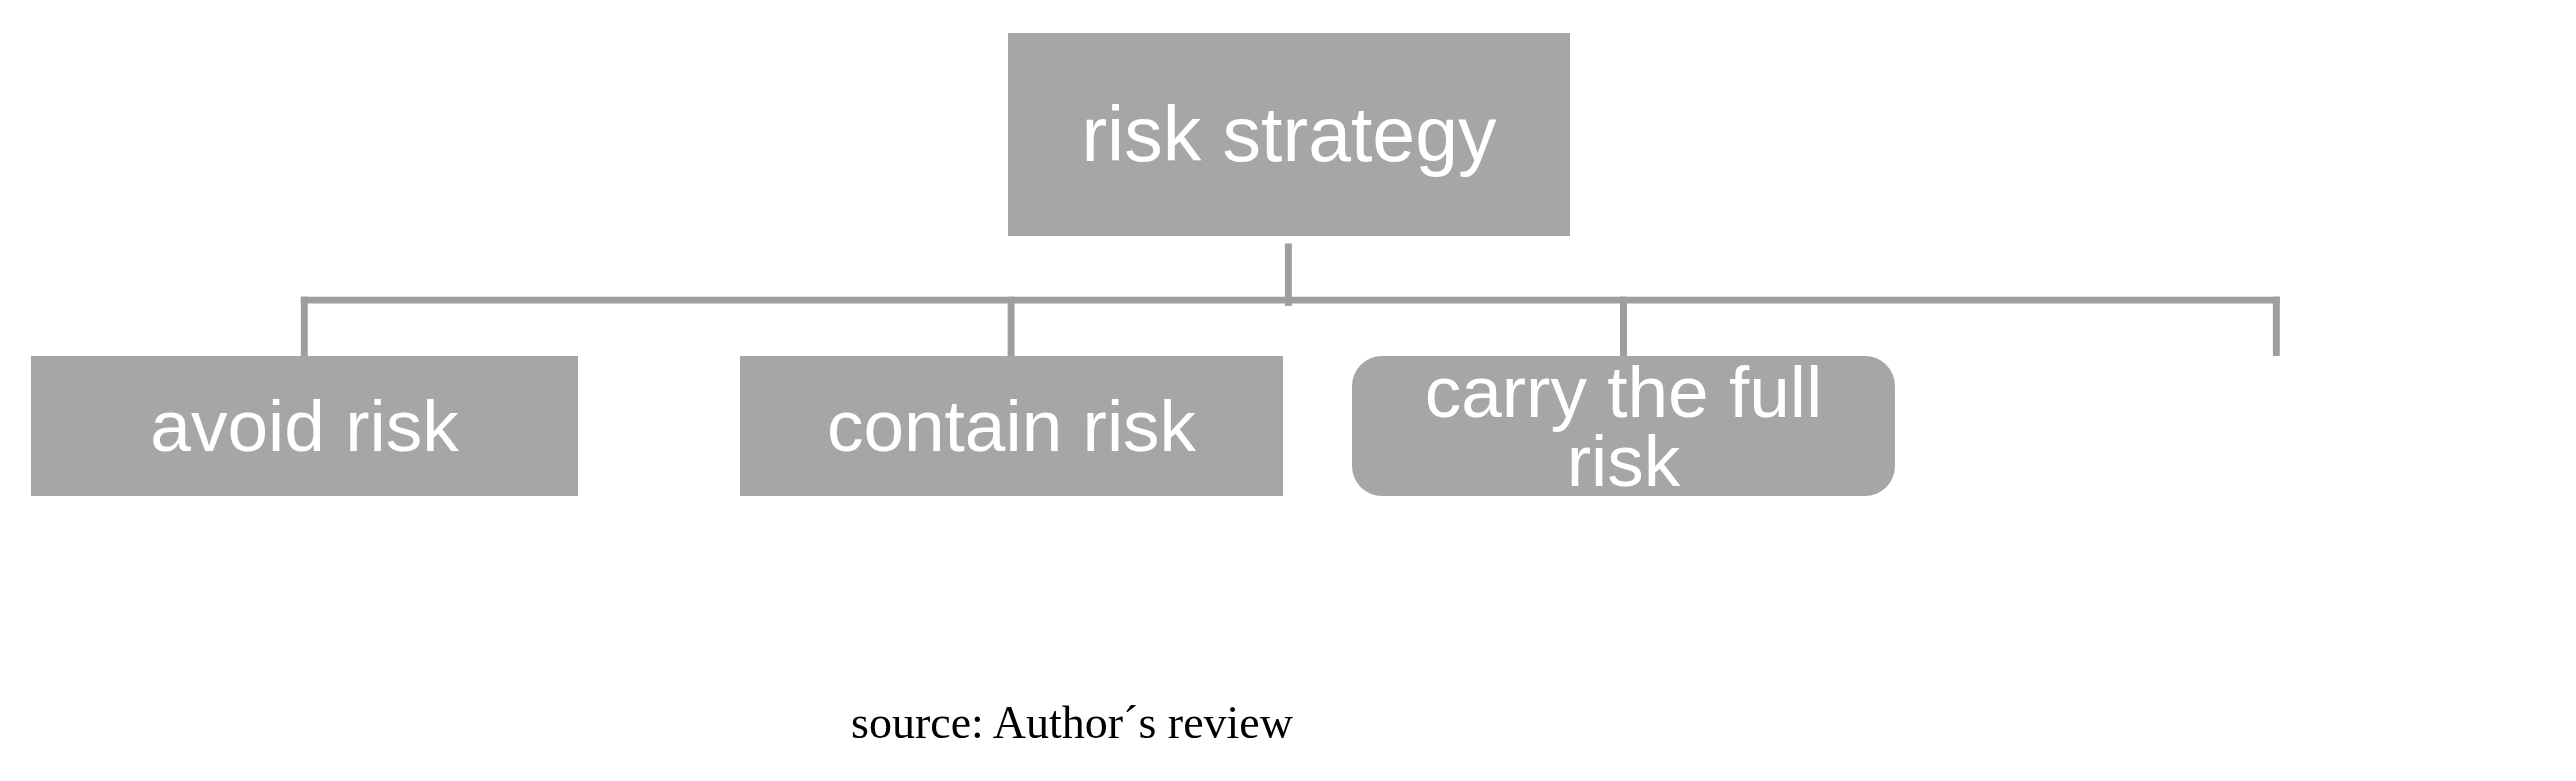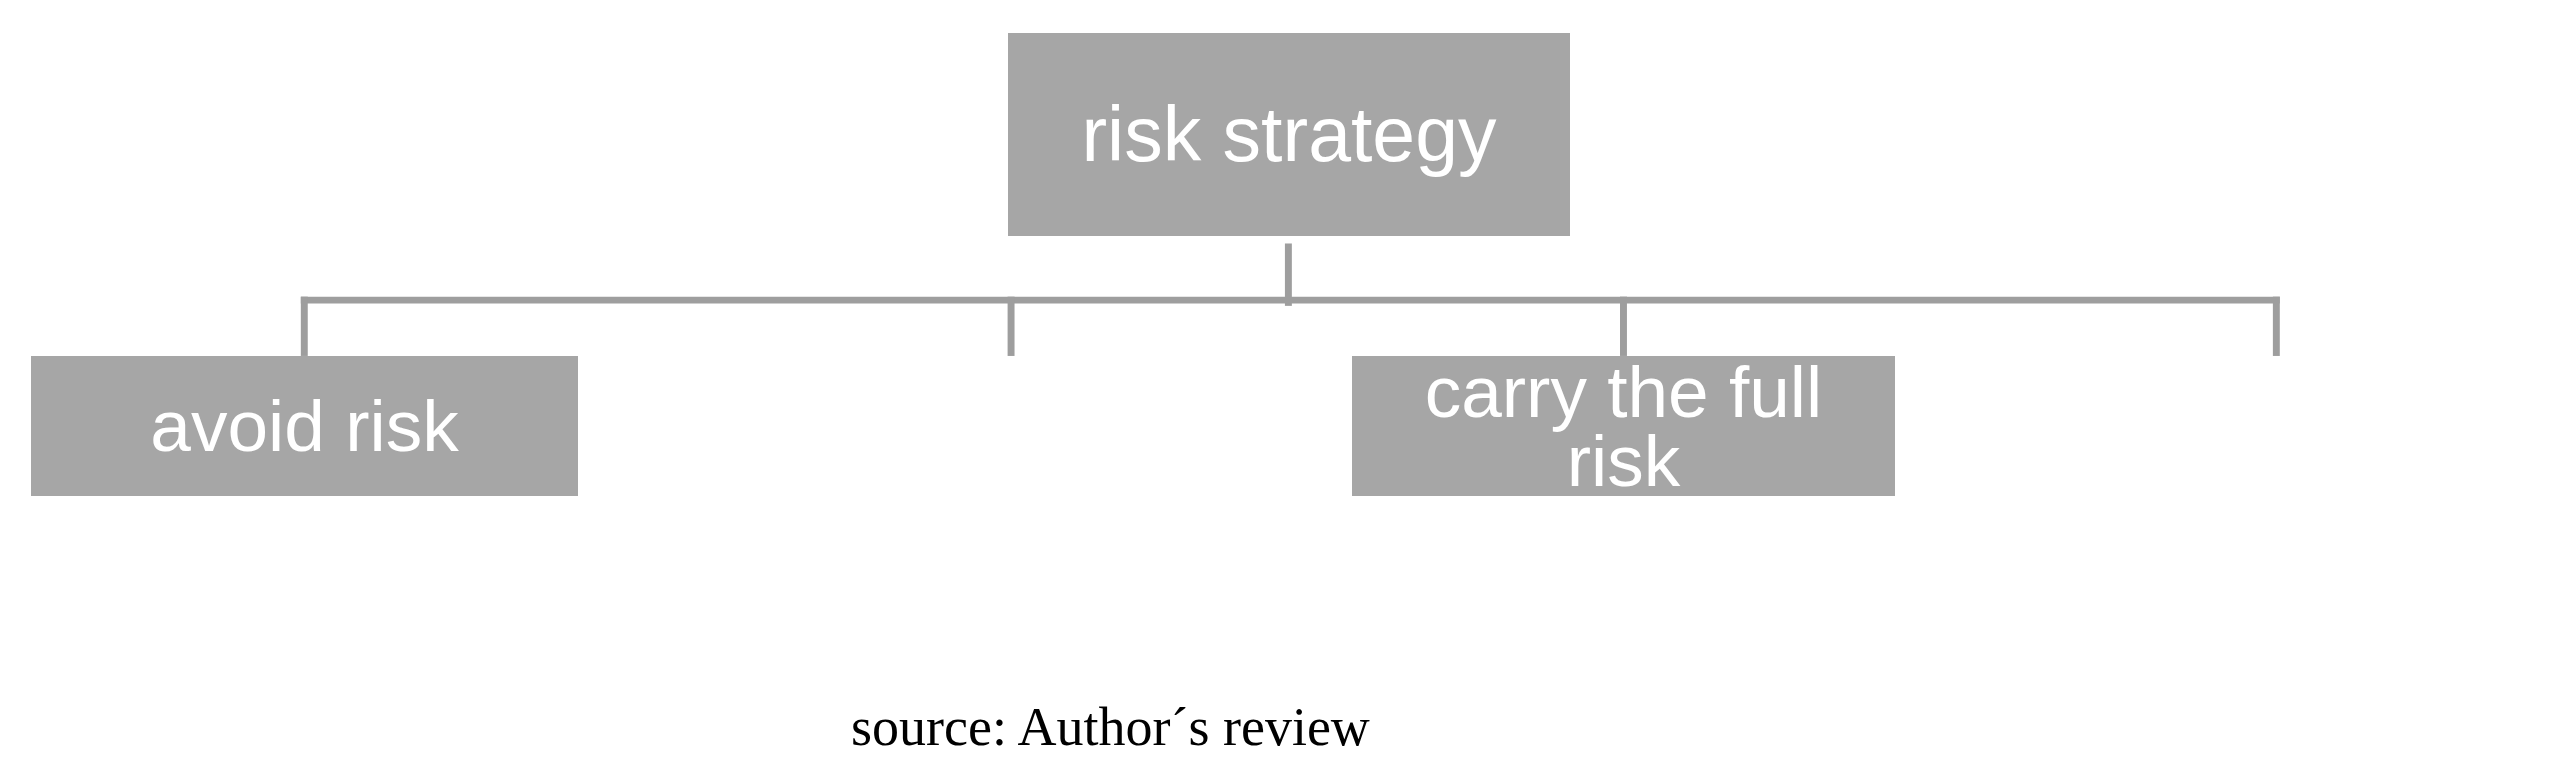--- a/index.html
+++ b/index.html
@@ -44,28 +44,28 @@
     font-size: 77px;
   }
   .node-child {
     top: 356px;
     height: 140px;
     font-size: 73px;
     line-height: 0.95;
   }
   .node-child-1 { left: 31px;   width: 547px; }
   .node-child-2 { left: 740px;  width: 543px; }
-  .node-child-3 { left: 1352px; width: 543px; }
+  .node-child-3 { left: 1352px; width: 543px; border-radius: 30px; }
   .node-child-4 { left: 2007px; width: 539px; }
   .caption {
     position: absolute;
     left: 851px;
     top: 696px;
     font-family: "Liberation Serif", serif;
-    font-size: 54px;
+    font-size: 46px;
     color: var(--caption-text, #000000);
     white-space: nowrap;
   }
 </style>
 </head>
 <body style="--background: #ffffff; --box-fill: #a6a6a6; --box-text: #ffffff; --connector: #9e9e9e; --caption-text: #000000;">
 
 <div class="canvas">
 
   <svg class="connectors" viewBox="0 0 3344 1015" xmlns="http://www.w3.org/2000/svg">
@@ -81,20 +81,23 @@
   </svg>
 
   <div class="node node-child node-child-1">
     <div class="label">avoid risk</div>
   </div>
 
   <div class="node node-root">
     <div class="label">risk strategy</div>
   </div>
 
+  <div class="node node-child node-child-2">
+    <div class="label">contain risk</div>
+  </div>
 
   <div class="node node-child node-child-3">
     <div class="label">carry the full risk</div>
   </div>
 
 
   <div class="caption">source: Author´s review</div>
 
 </div>
 

